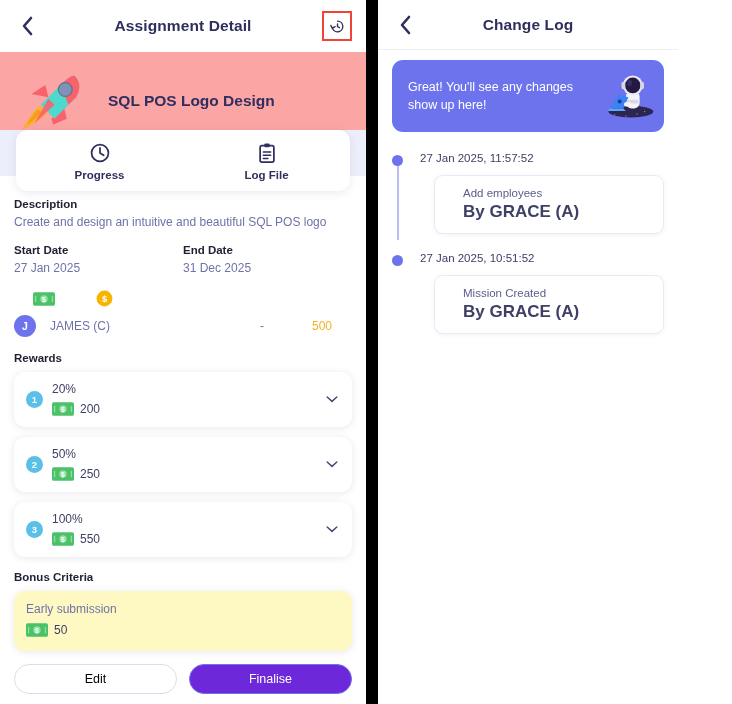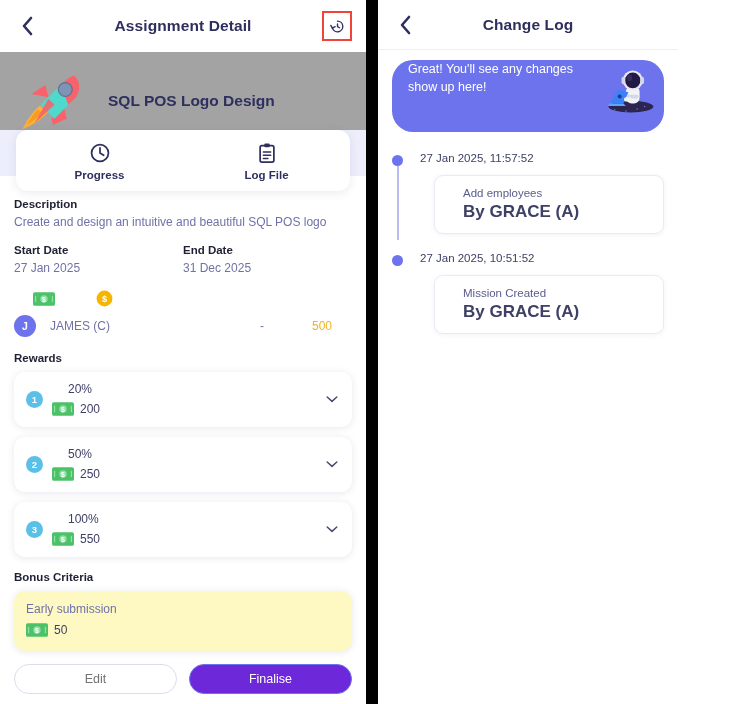--- a/index.html
+++ b/index.html
@@ -43,21 +43,21 @@
     margin-left:auto;
     width:30px; height:30px;
     border:2.5px solid #f04438;
     display:flex; align-items:center; justify-content:center;
     cursor:pointer;
     background:#fff;
     position:relative; z-index:3;
   }
 
   .hero {
-    background:#a3a3a3;
+    background:#fca5a5;
     padding:14px 0 0 0;
     position:relative;
     flex:0 0 auto;
   }
   .hero-row {
     display:flex; align-items:center;
     padding:2px 16px 14px 14px;
     min-height:74px;
   }
   .rocket { width:78px; height:66px; flex:0 0 78px; }
@@ -137,21 +137,21 @@
     cursor:pointer;
   }
   .rw-num {
     width:17px; height:17px; border-radius:50%;
     background:#5bc0e8; color:#fff;
     font-size:9.5px; font-weight:bold;
     display:flex; align-items:center; justify-content:center;
     flex:0 0 17px; margin-top:1px;
   }
   .rw-body { flex:1; margin-left:9px; }
-  .rw-pct { font-size:12px; color:#3e4065; margin-bottom:6px;margin-left:16px; }
+  .rw-pct { font-size:12px; color:#3e4065; margin-bottom:6px; }
   .money-row { display:flex; align-items:center; gap:6px; }
   .money-val { font-size:12px; color:#3e4065; }
   .chev-down { width:16px; height:16px; flex:0 0 16px; }
 
   .bonus-card {
     background:#fef9c3;
     border-radius:11px;
     box-shadow:0 1px 7px rgba(70,70,130,.13);
     padding:11px 12px 14px 12px;
     margin-top:2px;
@@ -165,21 +165,21 @@
     display:flex; align-items:center; gap:12px;
     padding:0 14px 6px 14px;
     z-index:5;
   }
   .btn {
     flex:1; height:30px; border-radius:16px;
     display:flex; align-items:center; justify-content:center;
     font-size:12.5px; cursor:pointer;
   }
   .btn-edit {
-    background:#ffffff; border:1px solid #dcdcee; color:#737373;
+    background:#ffffff; border:1px solid #dcdcee; color:#000000;
   }
   .btn-final {
     background:#6d28d9; border:1px solid #6c73ed; color:#ffffff;
   }
 
   
   .divider { width:12px; height:704px; background:#000000; flex:0 0 12px; }
 
   
   .panel-right {
@@ -191,23 +191,23 @@
   .topbar-r {
     height:50px; flex:0 0 50px;
     display:flex; align-items:center;
     padding:0 14px;
     position:relative;
     border-bottom:1px solid #eef0f7;
   }
   .banner {
     margin:10px 14px 0 14px;
     background:#6c73ed;
-    border-radius:21px;
+    border-radius:11px;
     height:72px;
-    display:flex; 
+    display:flex; align-items:center;
     padding:0 6px 0 16px;
     position:relative;
   }
   .banner-text {
     color:#ffffff; font-size:12.5px; line-height:1.45;
     max-width:205px; font-weight:500;
   }
   .astro { width:82px; height:62px; margin-left:auto; }
 
   .timeline {

